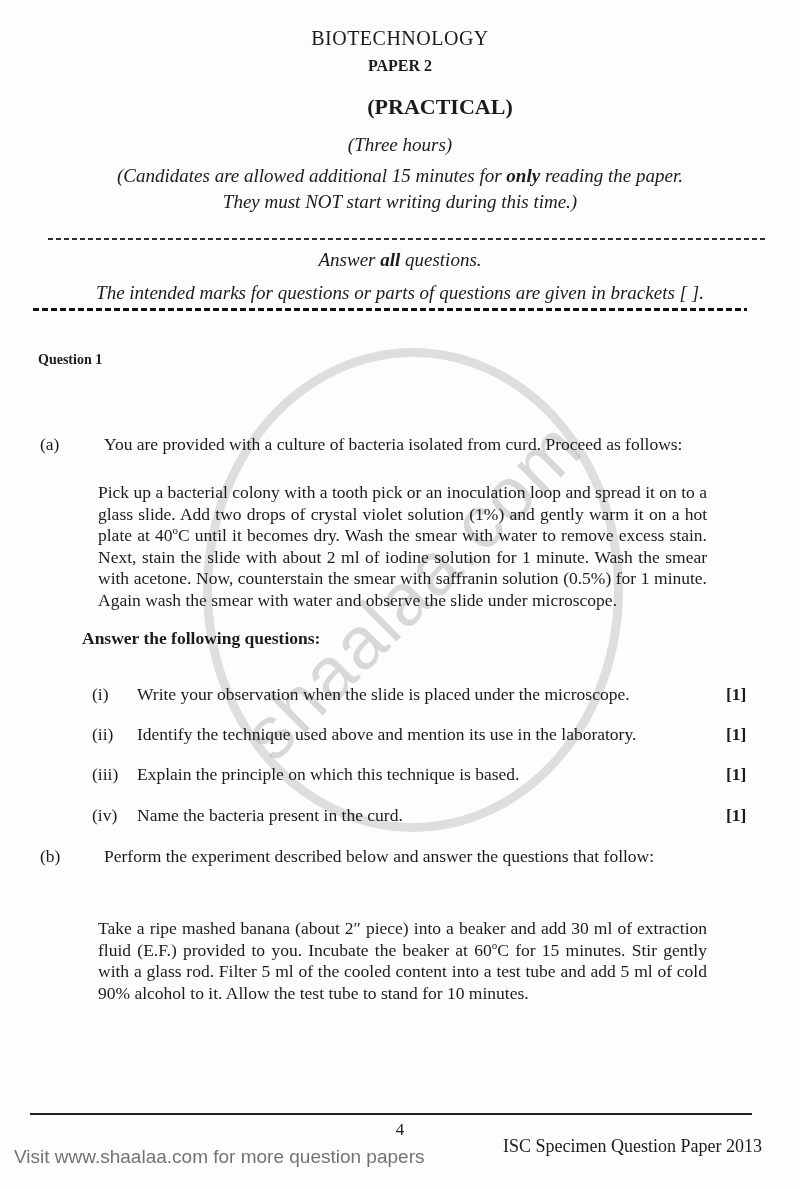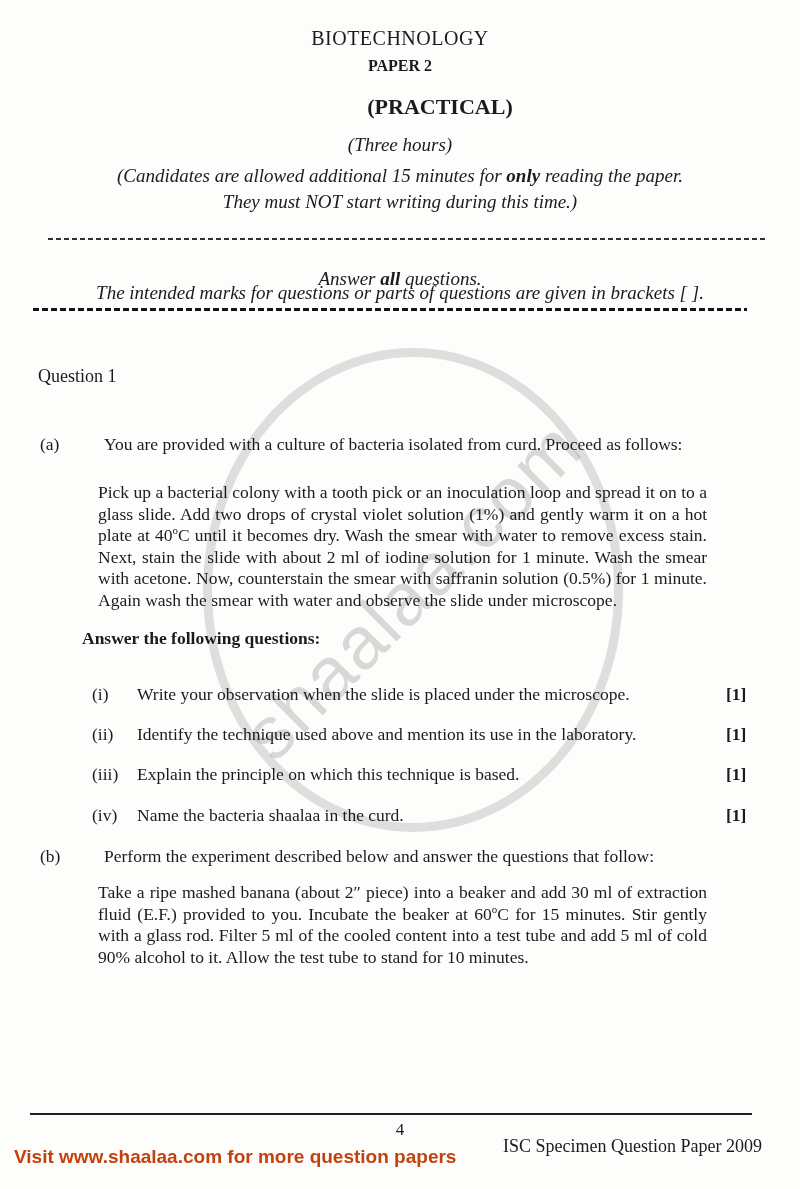--- a/index.html
+++ b/index.html
@@ -52,54 +52,54 @@
 
   
   .rule-thin {
     top: 238px; left: 48px; width: 720px; height: 2px;
     background: repeating-linear-gradient(90deg, #2f2f2f 0 5px, transparent 5px 8px);
   }
   .rule-bold {
     top: 308px; left: 33px; width: 714px; height: 3px;
     background: repeating-linear-gradient(90deg, #141414 0 6px, transparent 6px 9px);
   }
-  .answer-line { top: 268px; font-size: 19px; font-style: italic; }
+  .answer-line { top: 249px; font-size: 19px; font-style: italic; }
   .marks-line  { top: 282px; font-size: 19px; font-style: italic; }
 
   
-  .q-title { top: 366px; left: 38px; font-size: 18px; font-weight: normal; }
+  .q-title { top: 352px; left: 38px; font-size: 14px; font-weight: bold; }
 
   .body-text { font-size: 17.5px; line-height: 21.5px; margin-top: 16px; }
   .part-label { position: absolute; left: 40px; }
   .part-text  { position: absolute; left: 104px; width: 608px; text-align: justify; }
 
   .row-a   { top: 418px; }
   .row-b   { top: 830px; }
   .para-a  { top: 466px; left: 98px; width: 609px; text-align: justify; }
-  .para-b  { top: 866px; left: 98px; width: 609px; text-align: justify; }
+  .para-b  { top: 902px; left: 98px; width: 609px; text-align: justify; }
   .answer-heading { top: 628px; left: 82px; font-size: 17.5px; font-weight: bold; }
 
   sup { font-size: 11px; line-height: 0; }
 
   .item-num   { position: absolute; left: 92px;  width: 42px; }
   .item-text  { position: absolute; left: 137px; width: 575px; }
   .item-marks { position: absolute; left: 726px; font-weight: bold; }
   .item-1 { top: 668px; }
   .item-2 { top: 708px; }
   .item-3 { top: 748px; }
   .item-4 { top: 789px; }
 
   
   .footer-rule { top: 1113px; left: 30px; width: 722px; height: 2px; background: #222; }
   .page-num    { top: 1120px; font-size: 17px; }
   .source-line { top: 1136px; right: 38px; left: auto; width: auto; font-size: 18px; }
   .site-note   {
     top: 1146px; left: 14px;
     font-family: "Liberation Sans", sans-serif;
-    font-size: 19px; color: #c2410c; font-weight: bold;
+    font-size: 19px; color: #737373;
   }
 </style>
 </head>
 <body>
 
 <div class="page">
 
   <div class="watermark-ring"></div>
   <div class="watermark-text" style="color: rgba(170, 170, 170, 0.45);">shaalaa.com</div>
 
@@ -138,29 +138,29 @@
       <span class="item-text">Identify the technique used above and mention its use in the laboratory.</span>
       <span class="item-marks">[1]</span>
     </div>
     <div class="abs item-3 body-text">
       <span class="item-num">(iii)</span>
       <span class="item-text">Explain the principle on which this technique is based.</span>
       <span class="item-marks">[1]</span>
     </div>
     <div class="abs item-4 body-text">
       <span class="item-num">(iv)</span>
-      <span class="item-text">Name the bacteria shaalaa in the curd.</span>
+      <span class="item-text">Name the bacteria present in the curd.</span>
       <span class="item-marks">[1]</span>
     </div>
 
     <div class="abs row-b body-text">
       <span class="part-label">(b)</span>
       <span class="part-text">Perform the experiment described below and answer the questions that follow:</span>
     </div>
 
     <div class="abs para-b body-text"><span>Take a ripe mashed banana (about 2″ piece) into a beaker and add 30 ml of extraction fluid (E.F.) provided to you.  Incubate the beaker at 60</span><sup>o</sup><span>C for 15 minutes.  Stir gently with a glass rod.  Filter 5 ml of the cooled content into a test tube and add 5 ml of cold 90% alcohol to it.  Allow the test tube to stand for 10 minutes.</span></div>
 
     <div class="abs footer-rule"></div>
     <div class="abs center page-num">4</div>
-    <div class="abs source-line">ISC Specimen Question Paper 2009</div>
+    <div class="abs source-line">ISC Specimen Question Paper 2013</div>
     <div class="abs site-note">Visit www.shaalaa.com for more question papers</div>
   </div>
 </div>
 
 </body></html>

